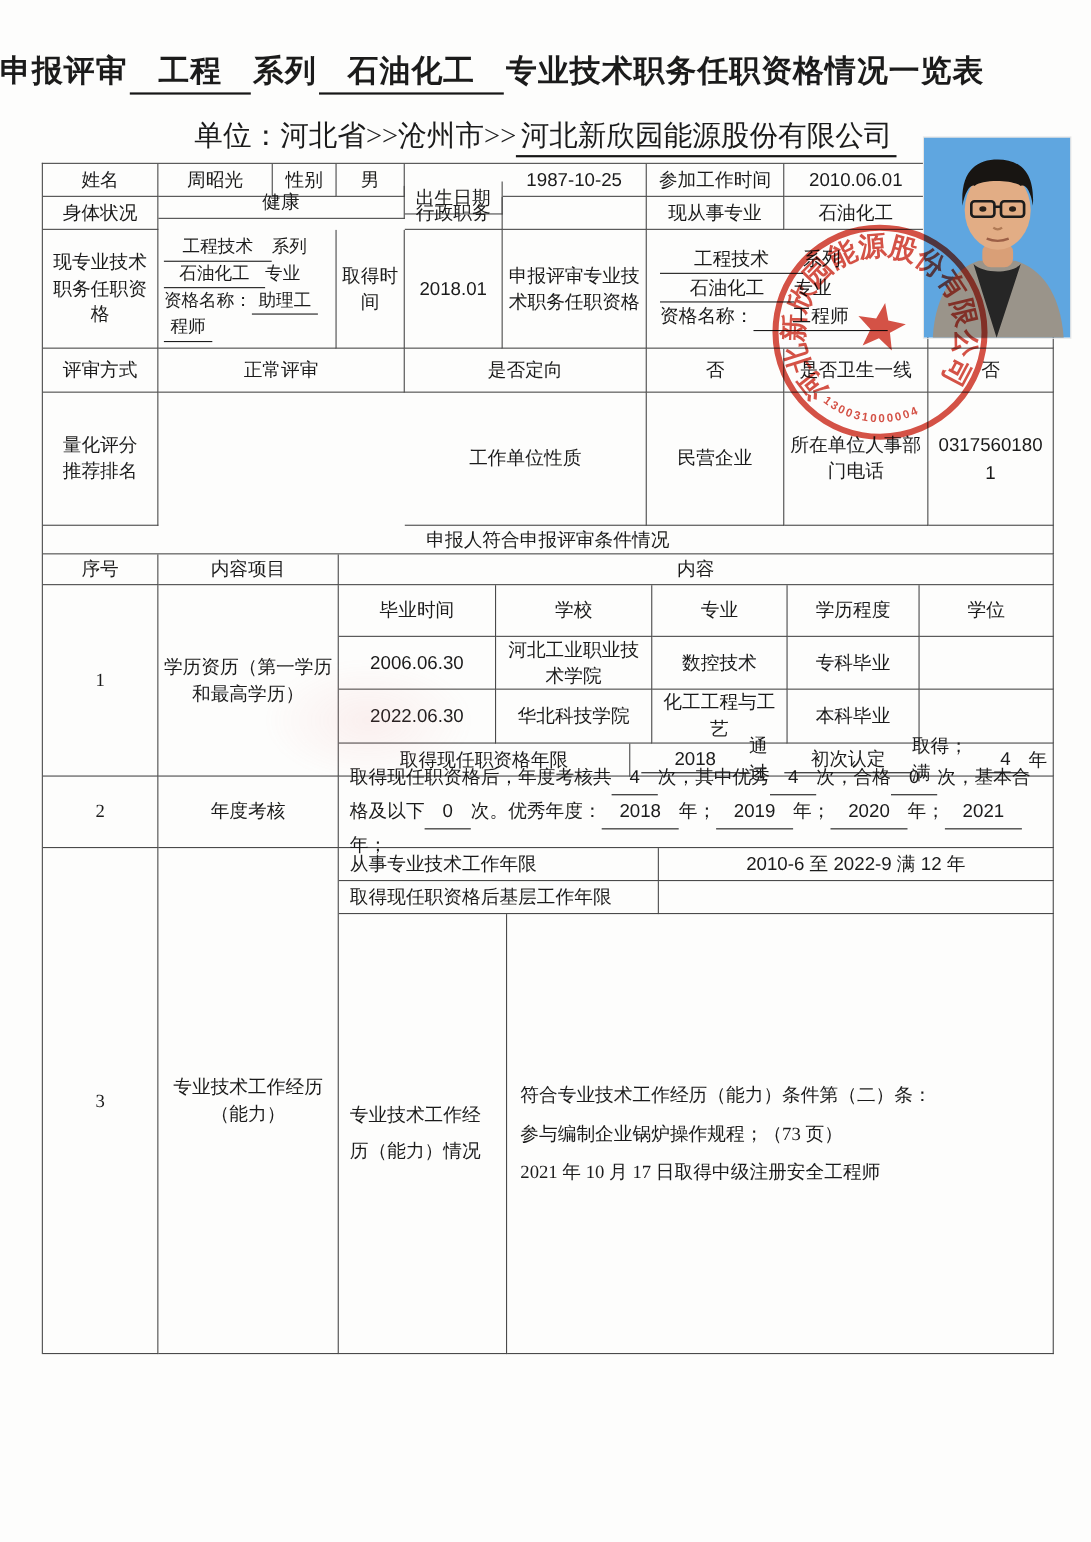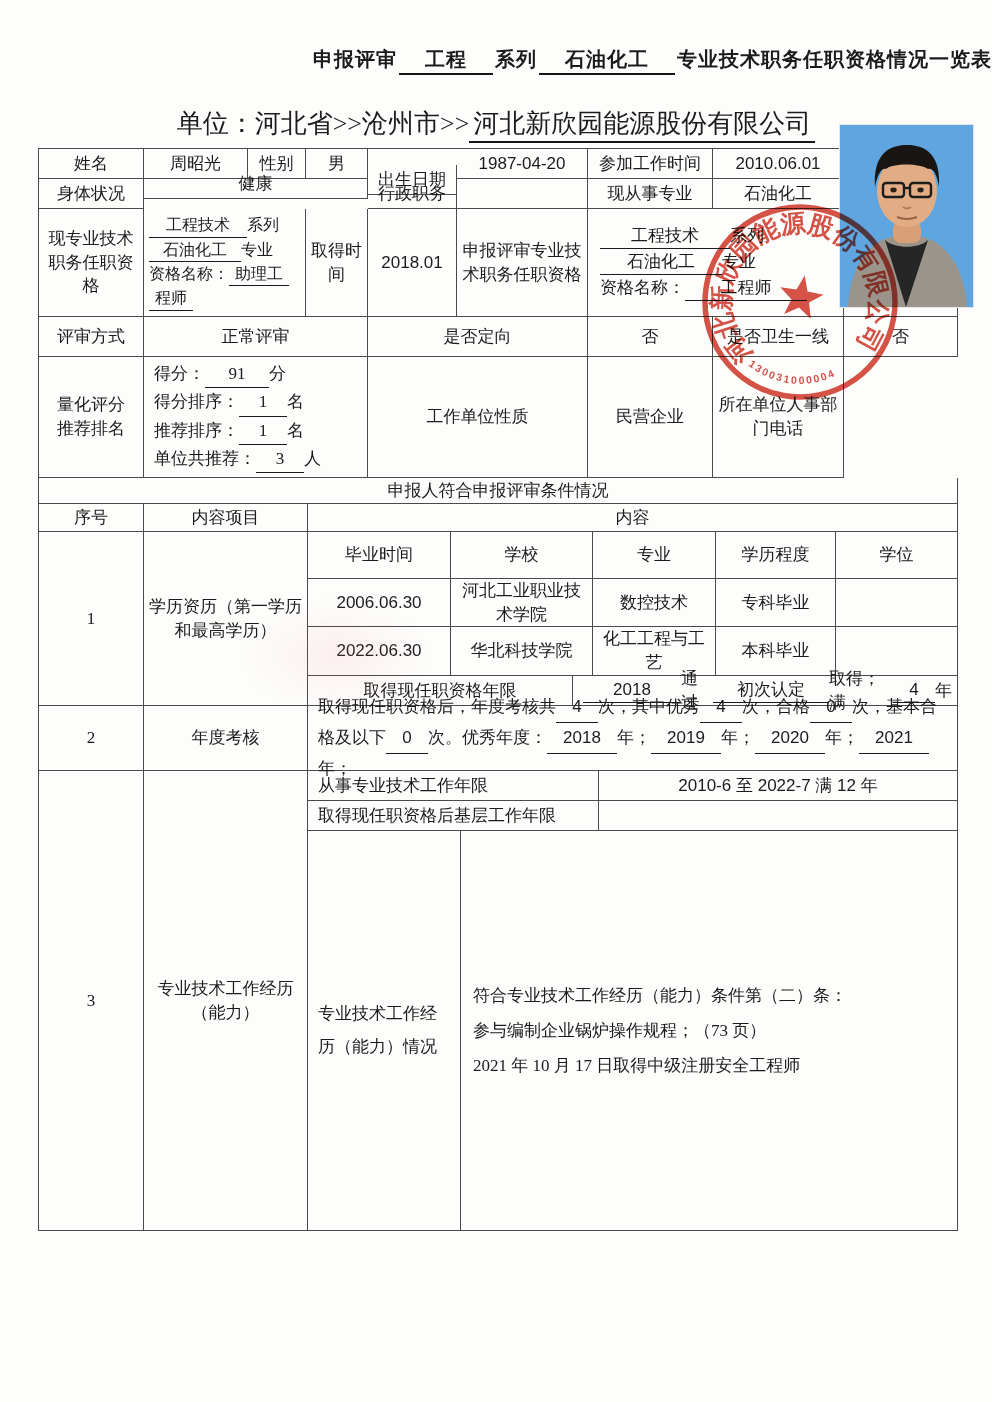--- a/index.html
+++ b/index.html
@@ -1,20 +1,20 @@
 <!DOCTYPE html>
 <html><head>
 <meta charset="utf-8">
 <style>
   html,body{margin:0;padding:0;}
   body{background:#e8e8e8;}
   .page{position:relative;width:992px;height:1402px;background:#fdfdfc;overflow:hidden;
         font-family:"Liberation Serif","DejaVu Serif",serif;color:#1b1b1b;}
-  .title{position:absolute;top:46px;left:0;width:100%;text-align:right;
-         font-size:20px;font-weight:bold;letter-spacing:1px;}
+  .title{position:absolute;top:46px;left:0;width:100%;text-align:left;
+         font-size:28px;font-weight:bold;letter-spacing:1px;}
   .tu{display:inline-block;border-bottom:2px solid #161616;padding:0 26px;margin:0 2px;}
   .subtitle{position:absolute;top:106px;left:0;width:100%;text-align:center;font-size:26px;}
   .su{display:inline-block;border-bottom:2px solid #161616;padding:0 4px;}
   .tbl{position:absolute;left:38px;top:148px;width:919px;height:1082px;
        border-top:1px solid #4a4a4a;border-left:1px solid #4a4a4a;font-size:17px;}
   .c{position:absolute;box-sizing:border-box;border-right:1px solid #4a4a4a;border-bottom:1px solid #4a4a4a;
      display:flex;align-items:center;justify-content:center;text-align:center;padding:2px 5px;line-height:1.4;}
   .left{justify-content:flex-start;text-align:left;}
   .num{font-family:"Liberation Sans","DejaVu Sans",sans-serif;}
   .u{display:inline-block;border-bottom:1.5px solid #1b1b1b;text-align:center;padding:0 6px;}
@@ -41,21 +41,21 @@
     <span>单位：</span><span>河北省&gt;&gt;沧州市&gt;&gt;</span><span class="su">河北新欣园能源股份有限公司</span>
   </div>
 
   <div class="tbl">
 
     <div class="c" style="left:0;top:0;width:105px;height:30px;">姓名</div>
     <div class="c" style="left:105px;top:0;width:104px;height:30px;">周昭光</div>
     <div class="c" style="left:209px;top:0;width:58px;height:30px;">性别</div>
     <div class="c" style="left:267px;top:0;width:62px;height:30px;">男</div>
     <div class="c" style="left:329px;top:16px;width:89px;height:30px;">出生日期</div>
-    <div class="c num" style="left:418px;top:0;width:131px;height:30px;">1987-04-20</div>
+    <div class="c num" style="left:418px;top:0;width:131px;height:30px;">1987-10-25</div>
     <div class="c" style="left:549px;top:0;width:125px;height:30px;">参加工作时间</div>
     <div class="c num" style="left:674px;top:0;width:131px;height:30px;">2010.06.01</div>
     <div class="c" style="left:805px;top:0;width:114px;height:168px;"></div>
 
     <div class="c" style="left:0;top:30px;width:105px;height:30px;">身体状况</div>
     <div class="c" style="left:105px;top:20px;width:224px;height:30px;">健康</div>
     <div class="c" style="left:329px;top:30px;width:89px;height:30px;">行政职务</div>
     <div class="c" style="left:418px;top:30px;width:131px;height:30px;"></div>
     <div class="c" style="left:549px;top:30px;width:125px;height:30px;">现从事专业</div>
     <div class="c" style="left:674px;top:30px;width:131px;height:30px;">石油化工</div>
@@ -81,31 +81,26 @@
     </div>
 
     <div class="c" style="left:0;top:168px;width:105px;height:40px;">评审方式</div>
     <div class="c" style="left:105px;top:168px;width:224px;height:40px;">正常评审</div>
     <div class="c" style="left:329px;top:168px;width:220px;height:40px;">是否定向</div>
     <div class="c" style="left:549px;top:168px;width:125px;height:40px;">否</div>
     <div class="c" style="left:674px;top:168px;width:131px;height:40px;">是否卫生一线</div>
     <div class="c" style="left:805px;top:168px;width:114px;height:40px;">否</div>
 
     <div class="c" style="left:0;top:208px;width:105px;height:121px;padding:2px 10px;">量化评分推荐排名</div>
-    <div class="c left" style="left:105px;top:208px;width:224px;height:121px;padding-left:10px;">
-      <div class="lines" style="line-height:1.55;">
-        <div><span>得分：</span><span class="u" style="min-width:52px;">91</span><span>分</span></div>
-        <div><span>得分排序：</span><span class="u" style="min-width:36px;">1</span><span>名</span></div>
-        <div><span>推荐排序：</span><span class="u" style="min-width:36px;">1</span><span>名</span></div>
-        <div><span>单位共推荐：</span><span class="u" style="min-width:36px;">3</span><span>人</span></div>
-      </div>
-    </div>
     <div class="c" style="left:329px;top:208px;width:220px;height:121px;">工作单位性质</div>
     <div class="c" style="left:549px;top:208px;width:125px;height:121px;">民营企业</div>
     <div class="c" style="left:674px;top:208px;width:131px;height:121px;">所在单位人事部门电话</div>
+    <div class="c num phone" style="left:805px;top:208px;width:114px;height:121px;display:flex;">
+        <span class="wrapcell">03175601801</span>
+      </div>
 
     <div class="c" style="left:0;top:329px;width:919px;height:26px;">申报人符合申报评审条件情况</div>
 
     <div class="c" style="left:0;top:355px;width:105px;height:28px;">序号</div>
     <div class="c" style="left:105px;top:355px;width:164px;height:28px;">内容项目</div>
     <div class="c" style="left:269px;top:355px;width:650px;height:28px;">内容</div>
 
     <div class="c" style="left:0;top:383px;width:105px;height:174px;">1</div>
     <div class="c" style="left:105px;top:383px;width:164px;height:174px;">学历资历（第一学历和最高学历）</div>
     <div class="c" style="left:269px;top:383px;width:143px;height:47px;">毕业时间</div>
@@ -140,21 +135,21 @@
     <div class="c" style="left:105px;top:557px;width:164px;height:65px;">年度考核</div>
     <div class="c left" style="left:269px;top:557px;width:650px;height:65px;padding:4px 10px;line-height:1.75;">
       <div style="display:block;">
         <span>取得现任职资格后，年度考核共</span><span class="u num" style="min-width:30px;">4</span><span>次，其中优秀</span><span class="u num" style="min-width:30px;">4</span><span>次，合格</span><span class="u num" style="min-width:30px;">0</span><span>次，基本合格及以下</span><span class="u num" style="min-width:30px;">0</span><span>次。优秀年度：</span><span class="u num" style="min-width:58px;">2018</span><span>年；</span><span class="u num" style="min-width:58px;">2019</span><span>年；</span><span class="u num" style="min-width:58px;">2020</span><span>年；</span><span class="u num" style="min-width:58px;">2021</span><span>年；</span>
       </div>
     </div>
 
     <div class="c" style="left:0;top:622px;width:105px;height:460px;">3</div>
     <div class="c" style="left:105px;top:622px;width:164px;height:460px;">专业技术工作经历（能力）</div>
     <div class="c left" style="left:269px;top:622px;width:291px;height:30px;padding-left:10px;">从事专业技术工作年限</div>
-    <div class="c num" style="left:560px;top:622px;width:359px;height:30px;">2010-6 至 2022-7 满 12 年</div>
+    <div class="c num" style="left:560px;top:622px;width:359px;height:30px;">2010-6 至 2022-9 满 12 年</div>
     <div class="c left" style="left:269px;top:652px;width:291px;height:30px;padding-left:10px;">取得现任职资格后基层工作年限</div>
     <div class="c" style="left:560px;top:652px;width:359px;height:30px;"></div>
     <div class="c left" style="left:269px;top:682px;width:153px;height:400px;padding:2px 10px;line-height:1.9;">专业技术工作经历（能力）情况</div>
     <div class="c left" style="left:422px;top:682px;width:497px;height:400px;padding:2px 12px;line-height:2.0;">
       <div class="lines">
         <div>符合专业技术工作经历（能力）条件第（二）条：</div>
         <div>参与编制企业锅炉操作规程；（73 页）</div>
         <div>2021 年 10 月 17 日取得中级注册安全工程师</div>
       </div>
     </div>

